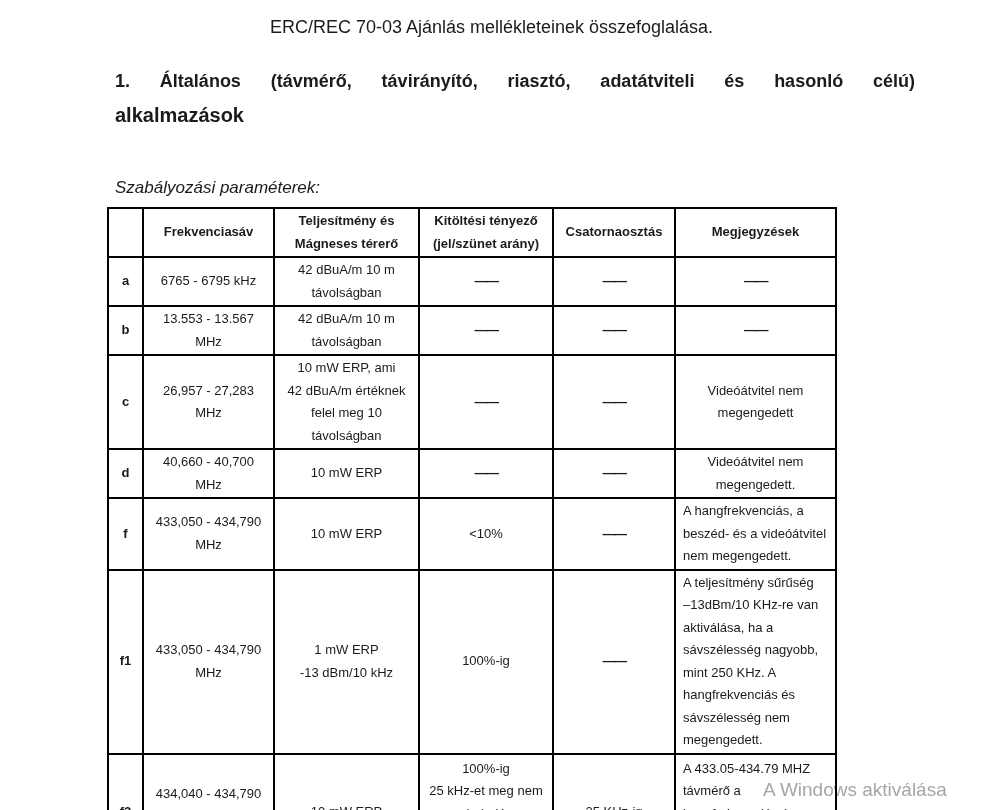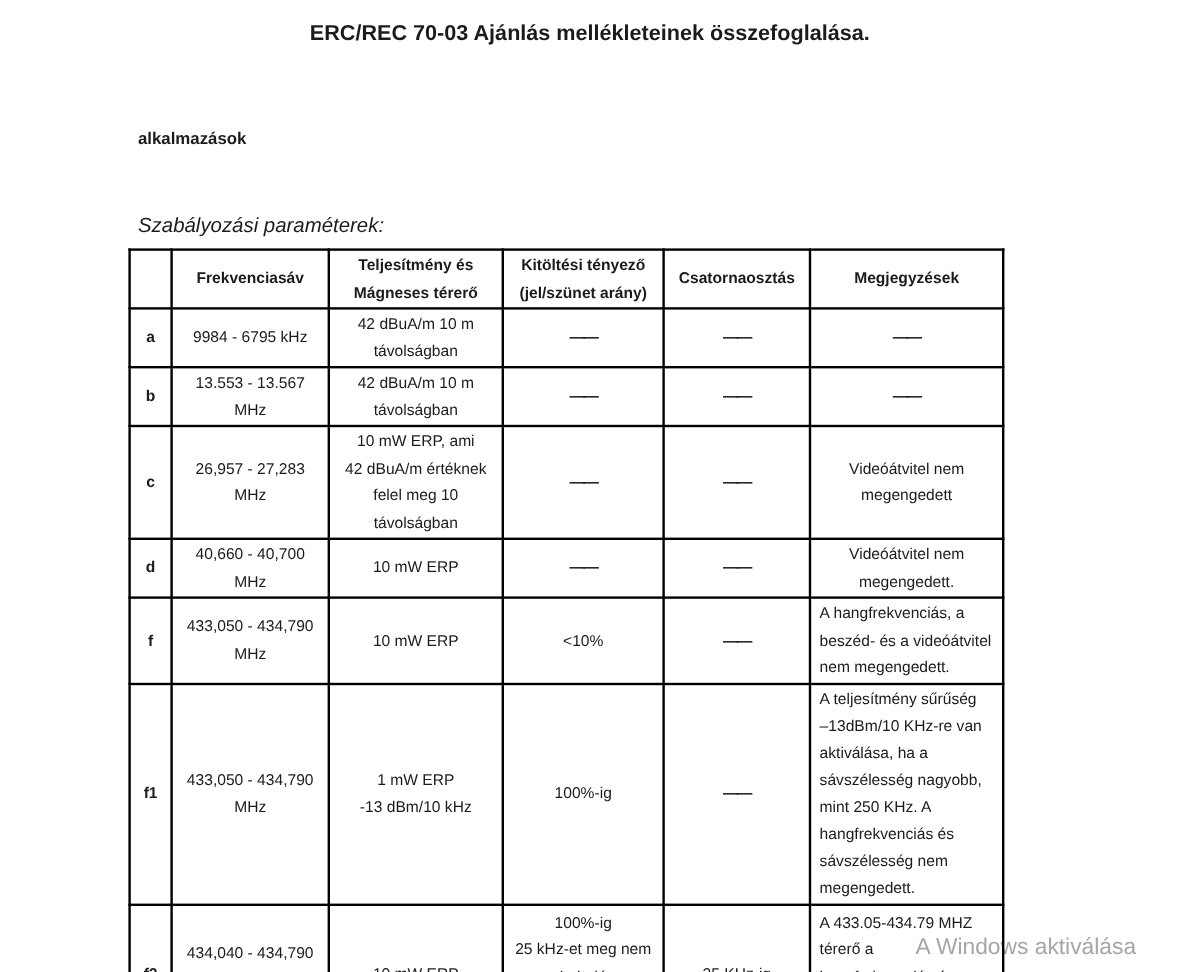--- a/index.html
+++ b/index.html
@@ -5,30 +5,30 @@
   html,body{margin:0;padding:0;}
   body{
     width:983px;height:810px;overflow:hidden;position:relative;
     background:#ffffff;color:#1b1b1b;
     font-family:"Liberation Sans", sans-serif;
   }
   .page{position:absolute;inset:0;}
 
   .doc-title{
     position:absolute;top:15px;left:0;width:983px;
-    text-align:center;font-weight:bold;font-size:18px;line-height:24px;
+    text-align:center;font-weight:normal;font-size:18px;line-height:24px;
   }
   .heading-line1{
     position:absolute;top:69px;left:115px;width:800px;
     font-weight:bold;font-size:18px;line-height:24px;
     text-align:justify;text-align-last:justify;
   }
   .heading-line2{
     position:absolute;top:103px;left:115px;
-    font-weight:bold;font-size:14px;line-height:24px;
+    font-weight:bold;font-size:20px;line-height:24px;
   }
   .subheading{
     position:absolute;top:176px;left:115px;
     font-size:17px;line-height:24px;font-style:italic;
   }
 
   table.reg{
     position:absolute;top:207px;left:107px;z-index:1;
     border-collapse:collapse;table-layout:fixed;
     background:transparent;
@@ -72,20 +72,21 @@
 </style>
 </head>
 <body>
 
 <div class="page">
 
   <div class="watermark">A Windows aktiválása</div>
 
   <div class="doc-title">ERC/REC 70-03 Ajánlás mellékleteinek összefoglalása.</div>
 
+  <div class="heading-line1">1. Általános (távmérő, távirányító, riasztó, adatátviteli és hasonló célú)</div>
 
   <div class="heading-line2">alkalmazások</div>
 
   <div class="subheading">Szabályozási paraméterek:</div>
 
   <table class="reg">
     <colgroup>
       <col class="c1">
         <col class="c2">
         <col class="c3">
@@ -116,21 +117,21 @@
             <div class="ln">Megjegyzések</div>
           </th>
         </tr>
     </thead>
     <tbody>
         <tr>
           <td class="lbl">
             <div class="ln">a</div>
           </td>
           <td>
-            <div class="ln">9984 - 6795 kHz</div>
+            <div class="ln">6765 - 6795 kHz</div>
           </td>
           <td>
             <div class="ln">42 dBuA/m 10 m</div>
             <div class="ln">távolságban</div>
           </td>
           <td>
             <div class="ln dash">——</div>
           </td>
           <td>
             <div class="ln dash">——</div>
@@ -274,20 +275,20 @@
           <td>
             <div class="ln">100%-ig</div>
             <div class="ln">25 kHz-et meg nem</div>
             <div class="ln">haladó</div>
           </td>
           <td>
             <div class="ln">25 KHz-ig</div>
           </td>
           <td class="left">
             <div class="ln">A 433.05-434.79 MHZ</div>
-            <div class="ln">térerő a</div>
+            <div class="ln">távmérő a</div>
             <div class="ln">hangfrekvenciás és</div>
           </td>
         </tr>
       </tbody>
   </table>
 
 </div>
 
 </body></html>

